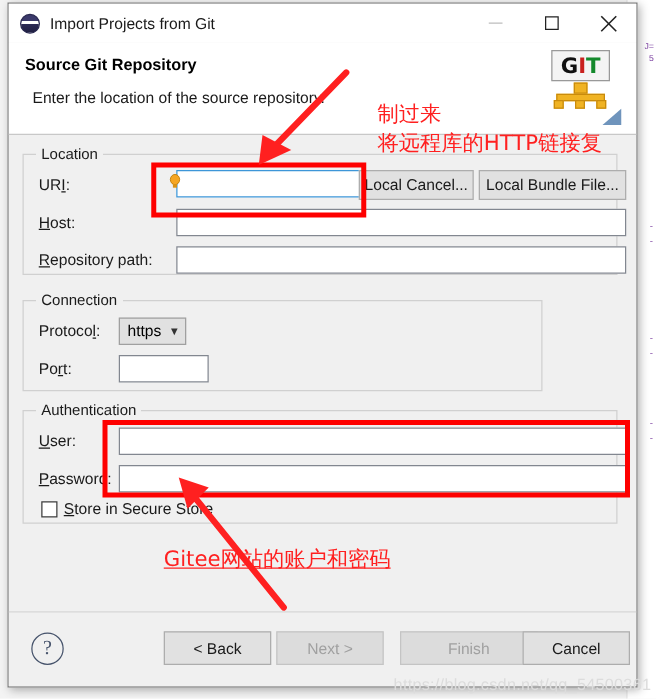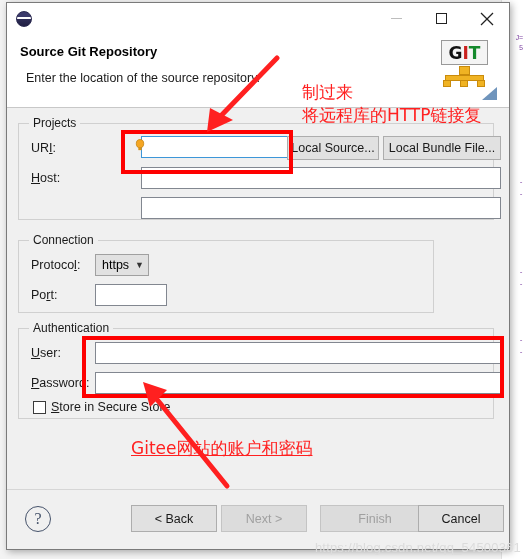--- a/index.html
+++ b/index.html
@@ -257,20 +257,21 @@
   <span class="bg-code-line" style="top:268px;">-</span>
   <span class="bg-code-line" style="top:280px;">-</span>
   <span class="bg-code-line" style="top:336px;">-</span>
   <span class="bg-code-line" style="top:348px;">-</span>
 </div>
 
 <div id="dialog">
 
   <div id="titlebar">
     <div id="app-icon"></div>
+    <div id="title-text">Import Projects from Git</div>
 
     <div id="win-controls">
       <div class="win-btn" id="btn-min">
         <span id="btn-min-glyph"></span>
       </div>
       <div class="win-btn" id="btn-max">
         <span id="btn-max-glyph"></span>
       </div>
       <div class="win-btn" id="btn-close">
         <svg width="14" height="14" viewBox="0 0 14 14">
@@ -296,35 +297,36 @@
       <div class="git-node" style="left:8px;   top:42px; width:8px;  height:7px;"></div>
       <div class="git-node" style="left:25px;  top:42px; width:8px;  height:7px;"></div>
       <div class="git-node" style="left:42px;  top:42px; width:8px;  height:7px;"></div>
       <div id="git-tri"></div>
     </div>
   </div>
 
   <div id="content">
 
     <fieldset class="group" id="grp-location" style="left:11px; top:8px; width:476px; height:104px;">
-      <legend>Projects</legend>
+      <legend>Location</legend>
     </fieldset>
 
     <div class="row-label" style="left:24px; top:33px;">UR<u>I</u>:</div>
     <input class="txt focused" id="uri-input" style="left: 134px; top: 28px; width: 162px; height: 22px;" value="">
     <svg id="uri-hint" style="left:128px; top:31px;" viewBox="0 0 10 14">
       <ellipse cx="5" cy="5" rx="4" ry="4.4" fill="#f5a623" stroke="#c07f0c" stroke-width="0.8"></ellipse>
       <rect x="3.2" y="9" width="3.6" height="3" fill="#d99216"></rect>
     </svg>
-    <button class="btn" id="btn-local-folder" style="left:280px; top:28px; width:92px; height:24px;">Local Source...</button>
+    <button class="btn" id="btn-local-folder" style="left:280px; top:28px; width:92px; height:24px;">Local Cancel...</button>
     <button class="btn" id="btn-local-bundle" style="left:376px; top:28px; width:118px; height:24px;">Local Bundle File...</button>
 
     <div class="row-label" style="left:24px; top:63px;"><u>H</u>ost:</div>
     <input class="txt" id="host-input" style="left: 134px; top: 59px; width: 360px; height: 22px;" value="">
 
+    <div class="row-label" style="left:24px; top:93px;"><u>R</u>epository path:</div>
     <input class="txt" id="repo-path-input" style="left: 134px; top: 89px; width: 360px; height: 22px;" value="">
 
     <fieldset class="group" id="grp-connection" style="left:11px; top:125px; width:416px; height:80px;">
       <legend>Connection</legend>
     </fieldset>
 
     <div class="row-label" style="left:24px; top:150px;">Protoco<u>l</u>:</div>
     <div id="protocol-combo" style="left:88px; top:146px; width:54px; height:22px;">
       <span>https</span>
       <span class="chev">▼</span>

